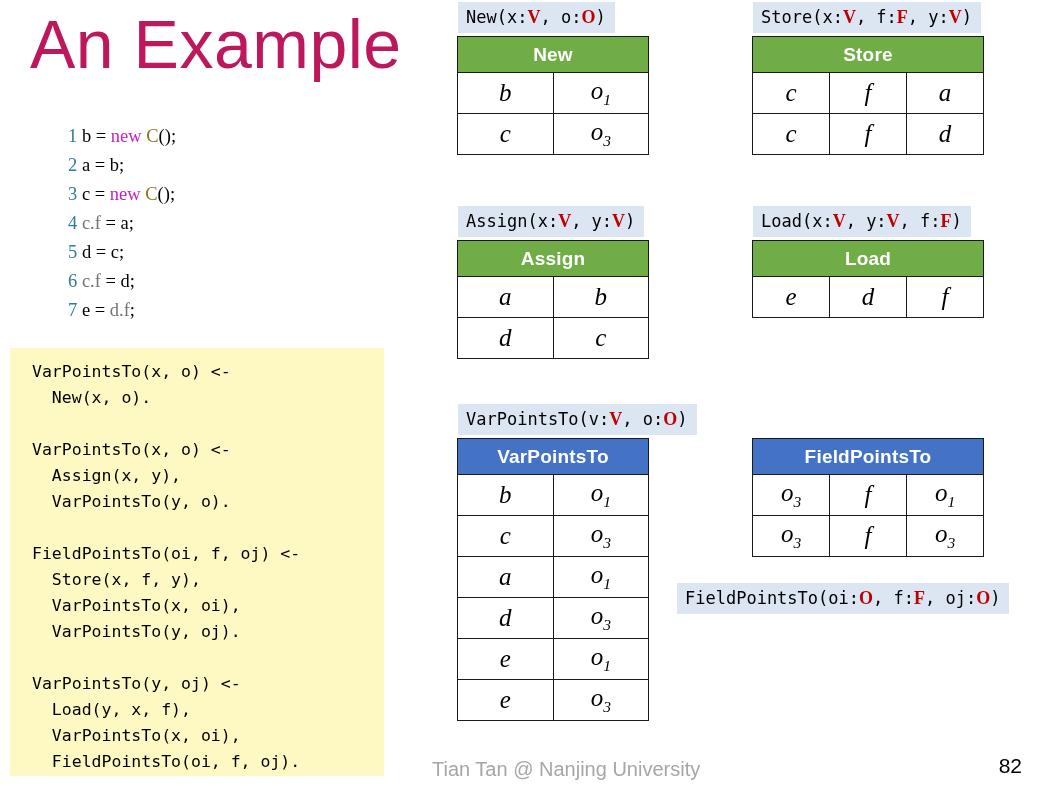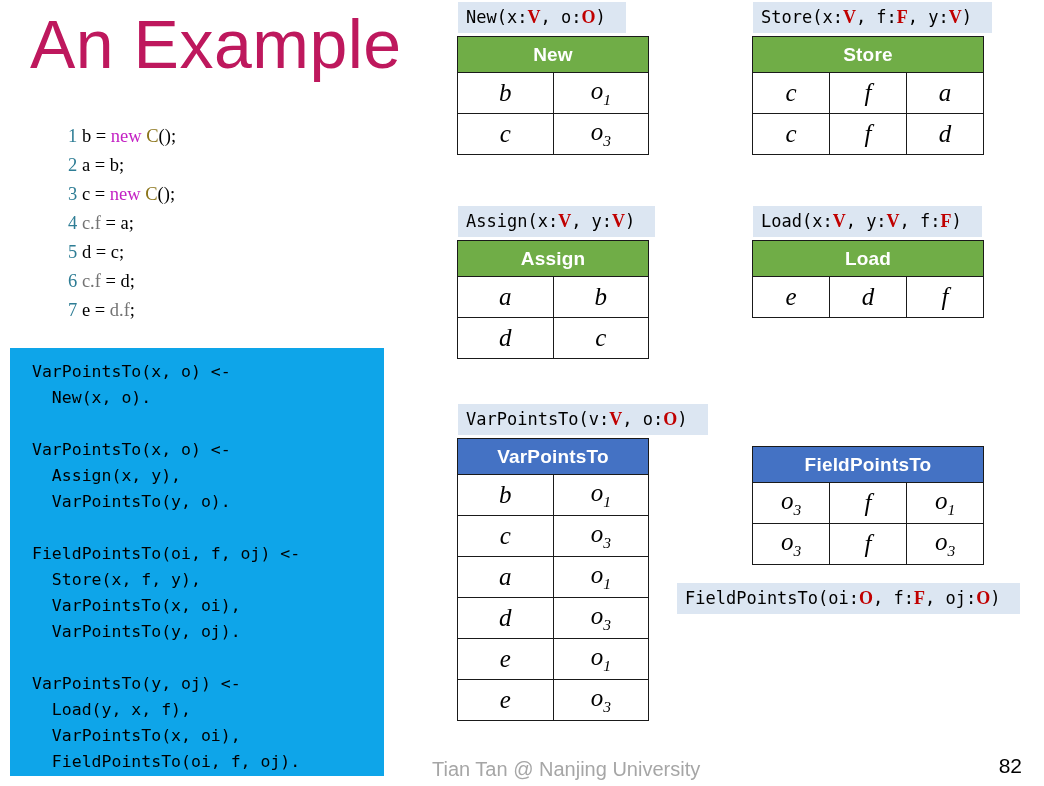--- a/index.html
+++ b/index.html
@@ -47,41 +47,41 @@
   #code-listing .fld    { color: #737373; }
   #code-listing .plain  { color: #000000; }
 
   
   #rules-panel {
     position: absolute;
     left: 10px;
     top: 348px;
     width: 374px;
     height: 428px;
-    background: #0ea5e9;
+    background: #fef9c3;
   }
   #rules-code {
     position: absolute;
     left: 22px;
     top: 11px;
     font-family: "DejaVu Sans Mono", monospace;
     font-size: 16.5px;
     line-height: 26px;
     white-space: pre;
     color: #000000;
   }
 
   
   .sig {
     position: absolute;
     background: #DCE6F2;
     font-family: "DejaVu Sans Mono", monospace;
     font-size: 17px;
     line-height: 26px;
-    padding: 2px 20px 3px 8px;
+    padding: 2px 9px 3px 8px;
     white-space: nowrap;
     color: #000000;
   }
   .sig .t { color: #C00000; font-weight: bold; font-family: "Liberation Serif", serif; font-size: 18px; }
 
   
   .rel-table {
     position: absolute;
     border-collapse: collapse;
     table-layout: fixed;
@@ -260,21 +260,21 @@
       <tr>
         <td>e</td>
         <td>o<sub>1</sub></td>
       </tr>
       <tr>
         <td>e</td>
         <td>o<sub>3</sub></td>
       </tr>
     </tbody>
   </table>
-<table class="rel-table" style="left:752px; top:438px; width:232px;margin-top:8px;">
+<table class="rel-table" style="left:752px; top:438px; width:232px;">
     <thead>
       <tr>
         <th class="blue" colspan="3">FieldPointsTo</th>
       </tr>
     </thead>
     <tbody>
       <tr>
         <td>o<sub>3</sub></td>
         <td>f</td>
         <td>o<sub>1</sub></td>

